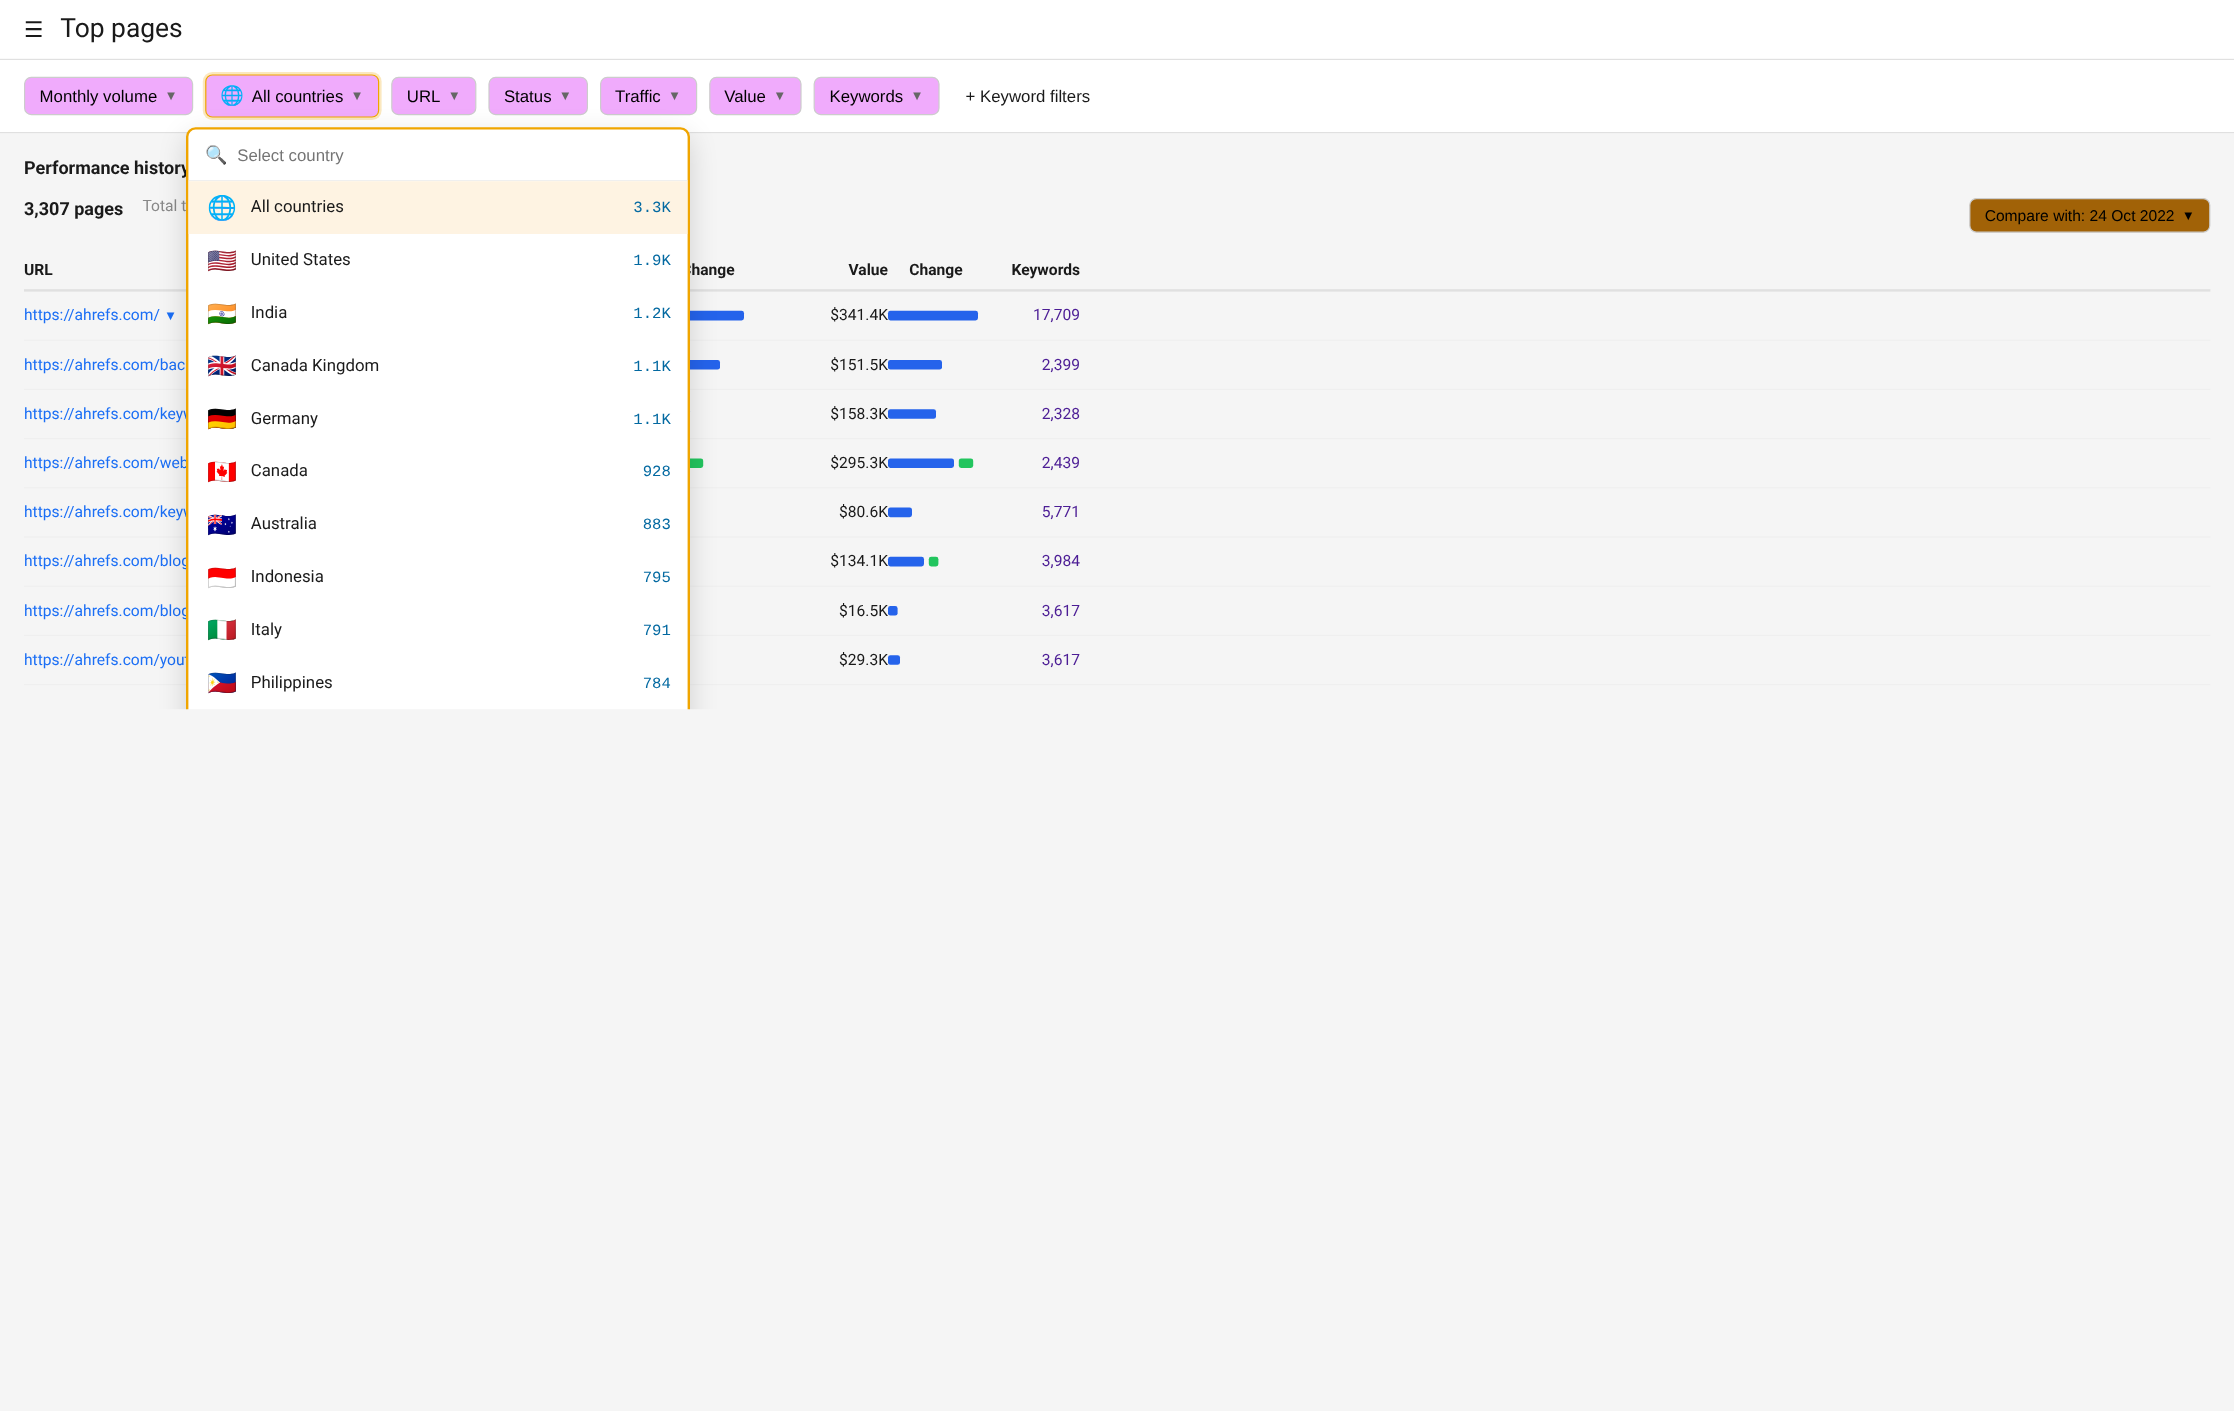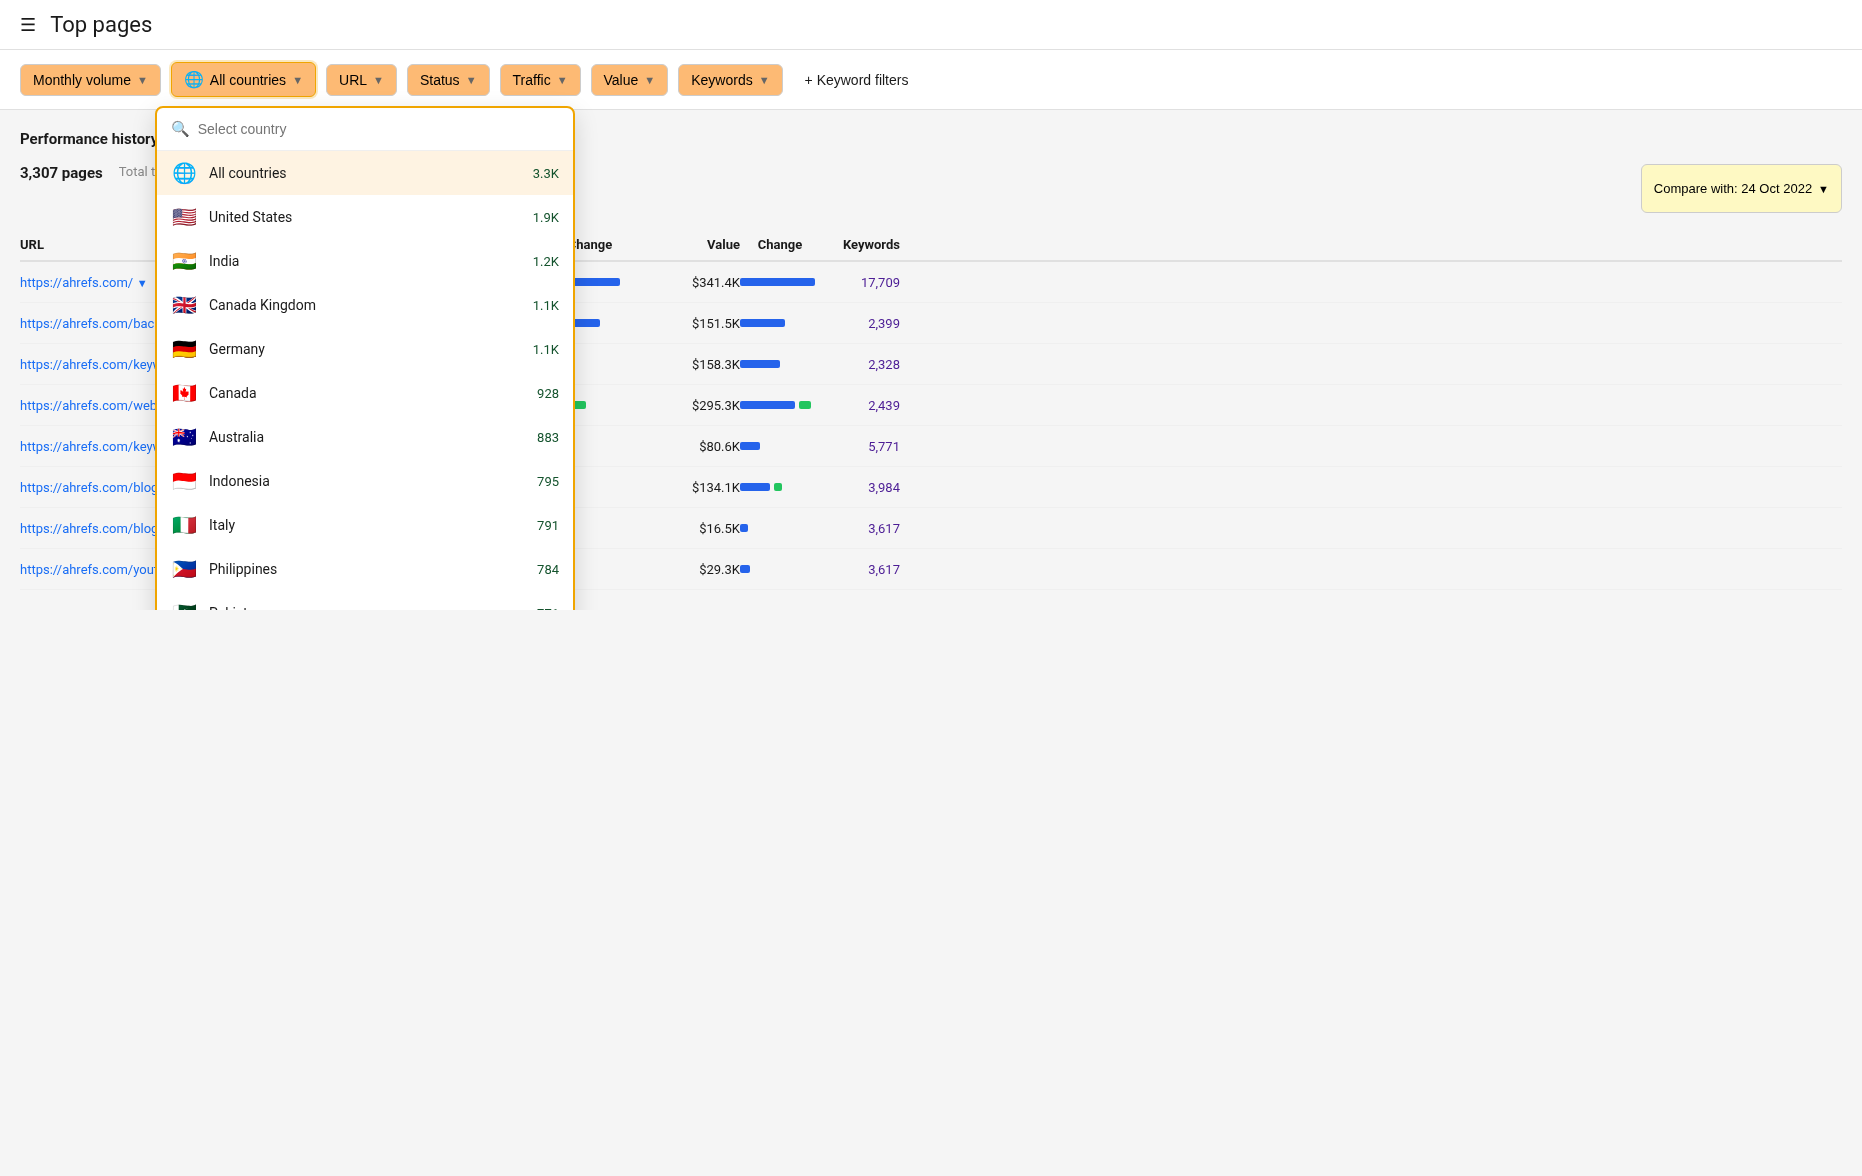--- a/index.html
+++ b/index.html
@@ -28,21 +28,21 @@
       border-bottom: 1px solid #e0e0e0;
       position: relative;
     }
     .filter-btn {
       display: flex;
       align-items: center;
       gap: 6px;
       padding: 7px 12px;
       border: 1px solid #ccc;
       border-radius: 6px;
-      background: #fdba74;
+      background: #f0abfc;
       cursor: pointer;
       font-size: 14px;
       white-space: nowrap;
     }
     .filter-btn.active {
       border-color: #f0a500;
       box-shadow: 0 0 0 2px #f0a50040;
     }
     .filter-btn .chevron { font-size: 11px; color: #666; }
     .filter-btn .globe { font-size: 16px; }
@@ -69,24 +69,24 @@
     .pages-info {
       display: flex;
       gap: 16px;
       margin-bottom: 16px;
     }
     .pages-count { font-weight: 700; font-size: 15px; }
     .compare-btn {
       display: flex;
       align-items: center;
       gap: 6px;
-      padding: 16px 12px;
+      padding: 6px 12px;
       border: 1px solid #ccc;
       border-radius: 6px;
-      background: #fef9c3;
+      background: #a16207;
       cursor: pointer;
       font-size: 13px;
       margin-left: auto;
     }
     .table-header {
       display: grid;
       grid-template-columns: 320px 80px 120px 100px 100px 80px 80px;
       padding: 8px 0;
       border-bottom: 2px solid #e0e0e0;
       font-weight: 700;
@@ -142,21 +142,21 @@
     .country-item {
       display: flex;
       align-items: center;
       padding: 10px 14px;
       cursor: pointer;
       gap: 10px;
     }
     .country-item.selected { background: #fef3e2; }
     .country-flag { font-size: 20px; width: 28px; text-align: center; }
     .country-name { flex: 1; font-size: 14px; }
-    .country-count { font-size: 13px; color: #14532d; }
+    .country-count { font-size: 13px; color: #0369a1; font-family: Liberation Mono, monospace; }
 
     .col-url { padding-left: 0; }
     .col-status { text-align: center; }
     .col-traffic { text-align: right; }
     .col-change { text-align: center; }
     .col-value { text-align: right; }
     .col-vchange { text-align: center; }
     .col-keywords { text-align: right; }
 
     .bar-wrap {

